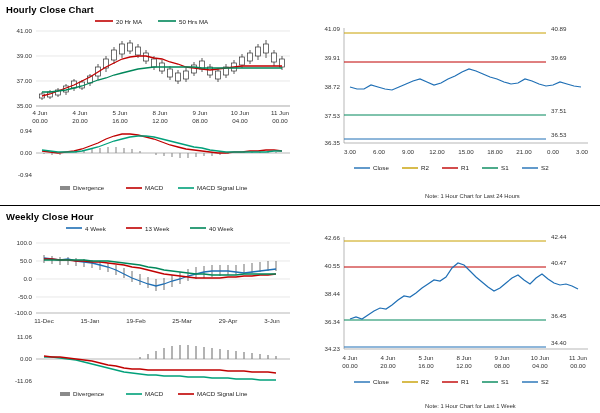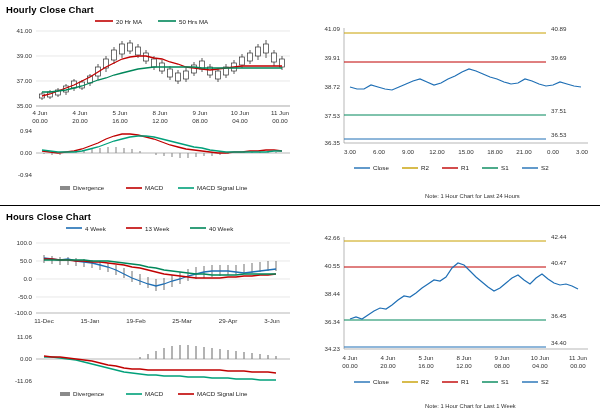--- a/index.html
+++ b/index.html
@@ -241,21 +241,21 @@
         </g>
       </svg>
     </div>
 
     <div class="note" style="left:425px;top:193px;">Note: 1 Hour Chart for Last 24 Hours</div>
   </div>
 
   <div class="hrule" style="top:205px;"></div>
 
   <div class="panel panel-bottom">
-    <div class="section-title" style="top:4px;">Hours Close Chart</div>
+    <div class="section-title" style="top:4px;">Weekly Close Hour</div>
 
     <div class="chartbox" style="left:0px;top:16px;">
       <svg width="300" height="112" viewBox="0 0 300 112">
         <line class="gridline" x1="36" y1="20" x2="290" y2="20"></line>
         <line class="gridline" x1="36" y1="38" x2="290" y2="38"></line>
         <line class="gridline" x1="36" y1="56" x2="290" y2="56"></line>
         <line class="gridline" x1="36" y1="74" x2="290" y2="74"></line>
         <line class="axisline" x1="36" y1="90" x2="290" y2="90"></line>
 
         <text class="axlab" x="32" y="22" text-anchor="end">100.0</text>

